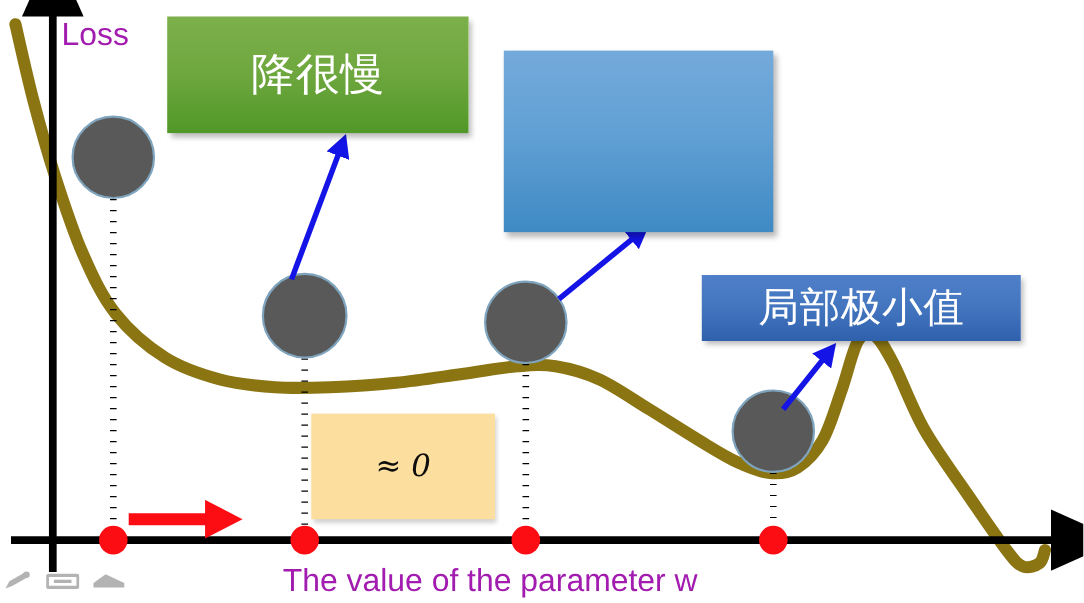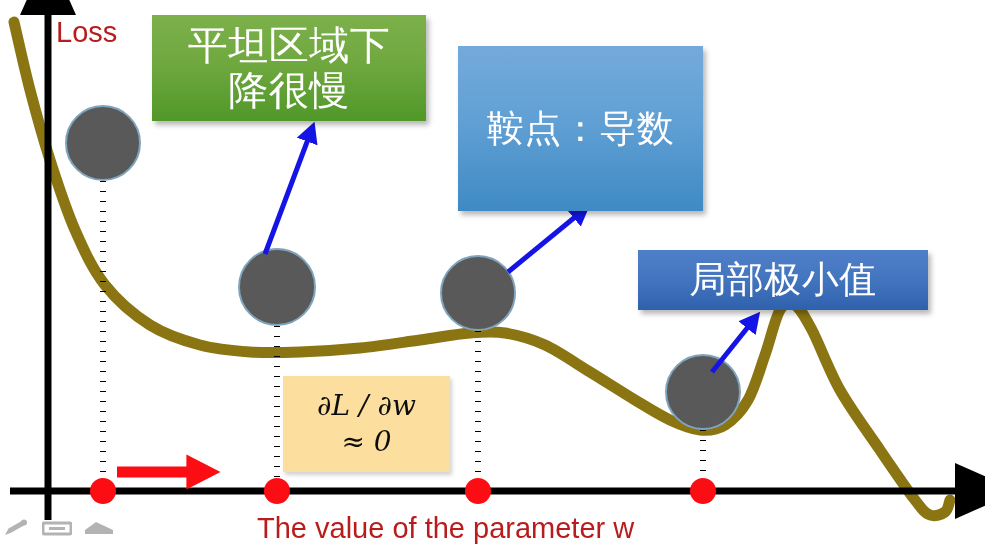--- a/index.html
+++ b/index.html
@@ -86,21 +86,21 @@
     font-style: italic;
     font-size: 28px;
     line-height: 1.28;
     box-shadow: 2px 3px 4px rgba(0,0,0,0.18);
   }
   #formula-box span { display: block; white-space: pre; }
 
   
   .axis-text {
     position: absolute;
-    color: #b91c1c;
+    color: #a21caf;
     font-family: "Liberation Sans", sans-serif;
     white-space: pre;
   }
   #loss-label {
     left: 56px;
     top: 16px;
     font-size: 29px;
     font-weight: 400;
   }
   #xaxis-label {
@@ -177,34 +177,31 @@
         <line x1="508" y1="272" x2="580" y2="213" stroke="#1414e6" stroke-width="5" marker-end="url(#blue-arrow)"></line>
         <line x1="712" y1="372" x2="752" y2="322" stroke="#1414e6" stroke-width="5" marker-end="url(#blue-arrow)"></line>
       </g>
   </svg>
 
   <div class="axis-text" id="loss-label">Loss</div>
 
   <div class="axis-text" id="xaxis-label">The value of the parameter w</div>
 
   <div class="callout" id="callout-flat">
-    <span>平坦区域下</span>
     <span>降很慢</span>
   </div>
 
   <div class="callout" id="callout-saddle">
-    <span>鞍点：导数</span>
   </div>
 
   <div class="callout" id="callout-localmin">
     <span>局部极小值</span>
   </div>
 
   <div id="formula-box">
-    <span>∂L / ∂w</span>
     <span>≈ 0</span>
   </div>
 
   <div id="annot-toolbar">
     <span class="tool-ico">
       <svg width="26" height="18" viewBox="0 0 26 18">
         <path d="M1 16 L4.5 9.5 L18.5 1.5 L21.5 5.5 L7.5 13.5 Z" fill="#a6a6a6"></path>
         <circle cx="20" cy="3.5" r="3" fill="#a6a6a6"></circle>
       </svg>
     </span>

